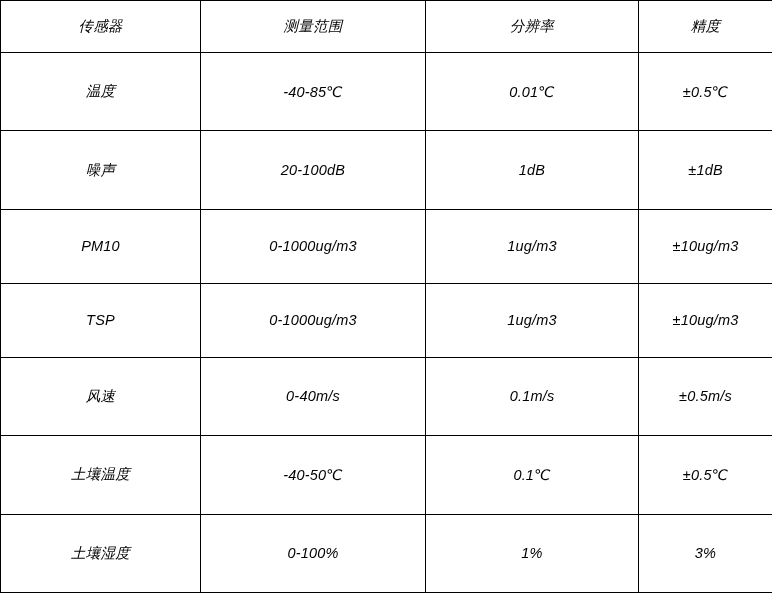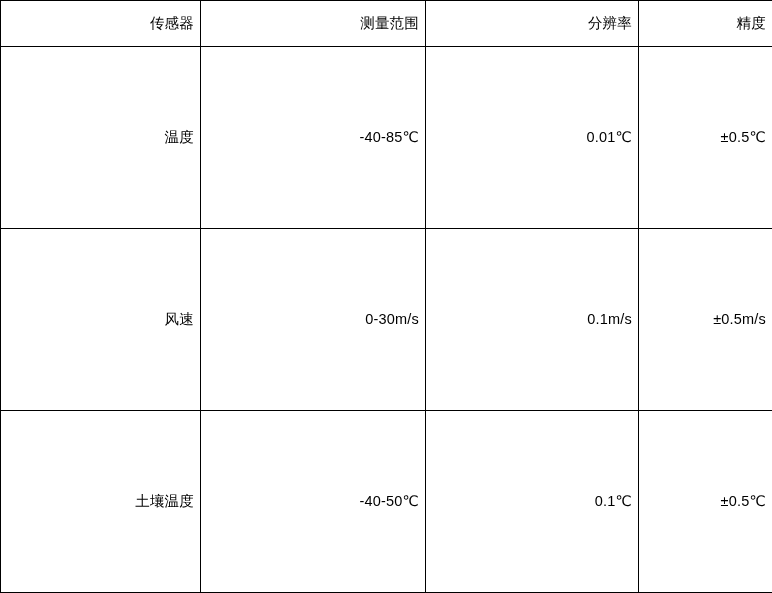--- a/index.html
+++ b/index.html
@@ -20,27 +20,28 @@
     height: 593px;
     table-layout: fixed;
   }
   #spec-table col.c0 { width: 200px; }
   #spec-table col.c1 { width: 225px; }
   #spec-table col.c2 { width: 213px; }
   #spec-table col.c3 { width: 134px; }
   #spec-table th,
   #spec-table td {
     border: 1px solid #000000;
-    padding: 10px 6px;
+    padding: 16px 6px;
     font-size: 14.5px;
     font-weight: normal;
-    text-align: right;
+    text-align: center;
     vertical-align: middle;
     white-space: nowrap;
     letter-spacing: 0.2px;
+    font-style: italic;
   }
   #spec-table tr { height: 45.6px; }
 </style>
 </head>
 <body>
 
 <table id="spec-table">
   <colgroup>
     <col class="c0">
       <col class="c1">
@@ -56,25 +57,49 @@
     </tr>
   </thead>
   <tbody>
     <tr>
       <td>温度</td>
       <td>-40-85℃</td>
       <td>0.01℃</td>
       <td>±0.5℃</td>
     </tr>
     <tr>
+      <td>噪声</td>
+      <td>20-100dB</td>
+      <td>1dB</td>
+      <td>±1dB</td>
+    </tr>
+    <tr>
+      <td>PM10</td>
+      <td>0-1000ug/m3</td>
+      <td>1ug/m3</td>
+      <td>±10ug/m3</td>
+    </tr>
+    <tr>
+      <td>TSP</td>
+      <td>0-1000ug/m3</td>
+      <td>1ug/m3</td>
+      <td>±10ug/m3</td>
+    </tr>
+    <tr>
       <td>风速</td>
-      <td>0-30m/s</td>
+      <td>0-40m/s</td>
       <td>0.1m/s</td>
       <td>±0.5m/s</td>
     </tr>
     <tr>
       <td>土壤温度</td>
       <td>-40-50℃</td>
       <td>0.1℃</td>
       <td>±0.5℃</td>
     </tr>
+    <tr>
+      <td>土壤湿度</td>
+      <td>0-100%</td>
+      <td>1%</td>
+      <td>3%</td>
+    </tr>
   </tbody>
 </table>
 
 </body></html>

